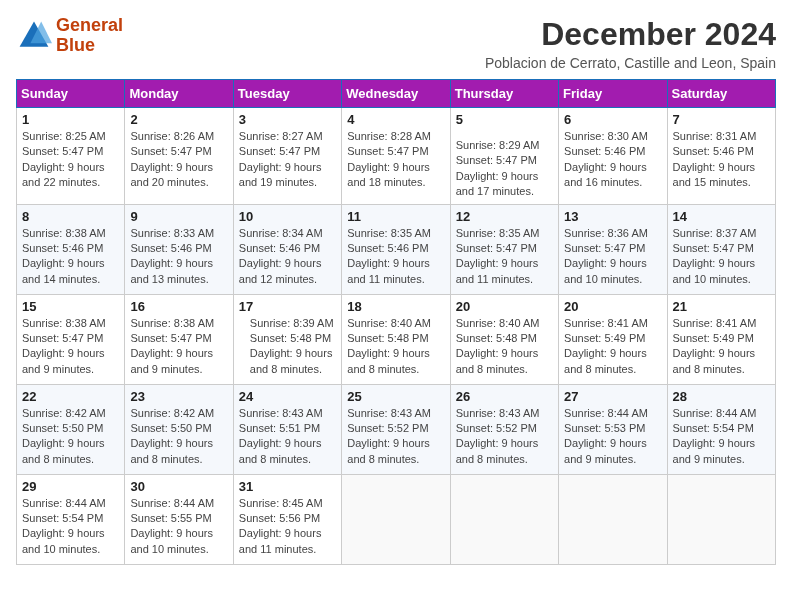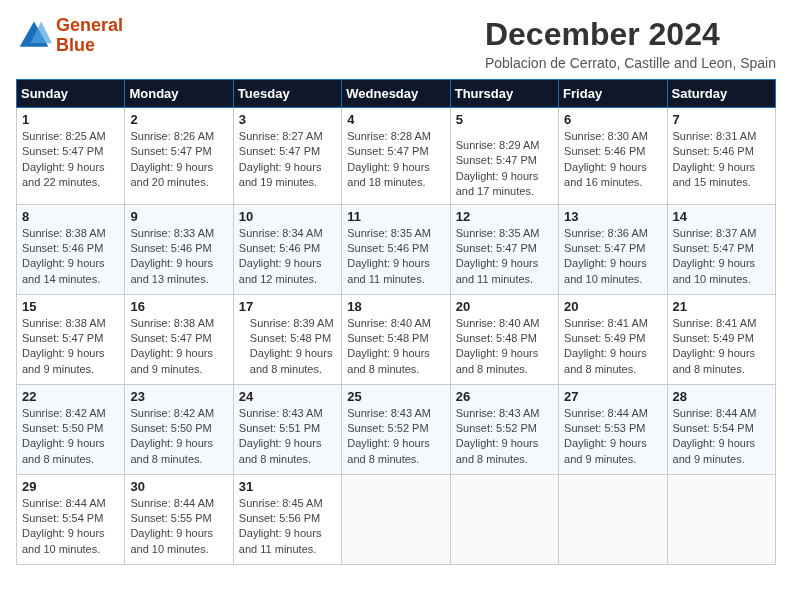--- a/index.html
+++ b/index.html
@@ -25,39 +25,39 @@
       font-size: 18px;
       font-weight: bold;
       color: #c2410c;
       line-height: 1.1;
     }
     .logo-text span { display: block; }
     .logo-icon {
       width: 36px;
       height: 36px;
     }
-    .title-area { }
+    .title-area { text-align: right; }
     .month-title {
       font-size: 32px;
       font-weight: bold;
       color: #333;
     }
     .subtitle {
       font-size: 14px;
       color: #555;
       margin-top: 2px;
     }
     .calendar {
       width: 100%;
       border-collapse: collapse;
       margin-top: 8px;
       font-size: 11px;
     }
     .calendar th {
-      background: #0f172a;
+      background: #a21caf;
       color: #fff;
       padding: 6px 4px;
       text-align: left;
       font-size: 13px;
       font-weight: bold;
       border: 1px solid #1a6fba;
     }
     .calendar td {
       border: 1px solid #ccc;
       vertical-align: top;

